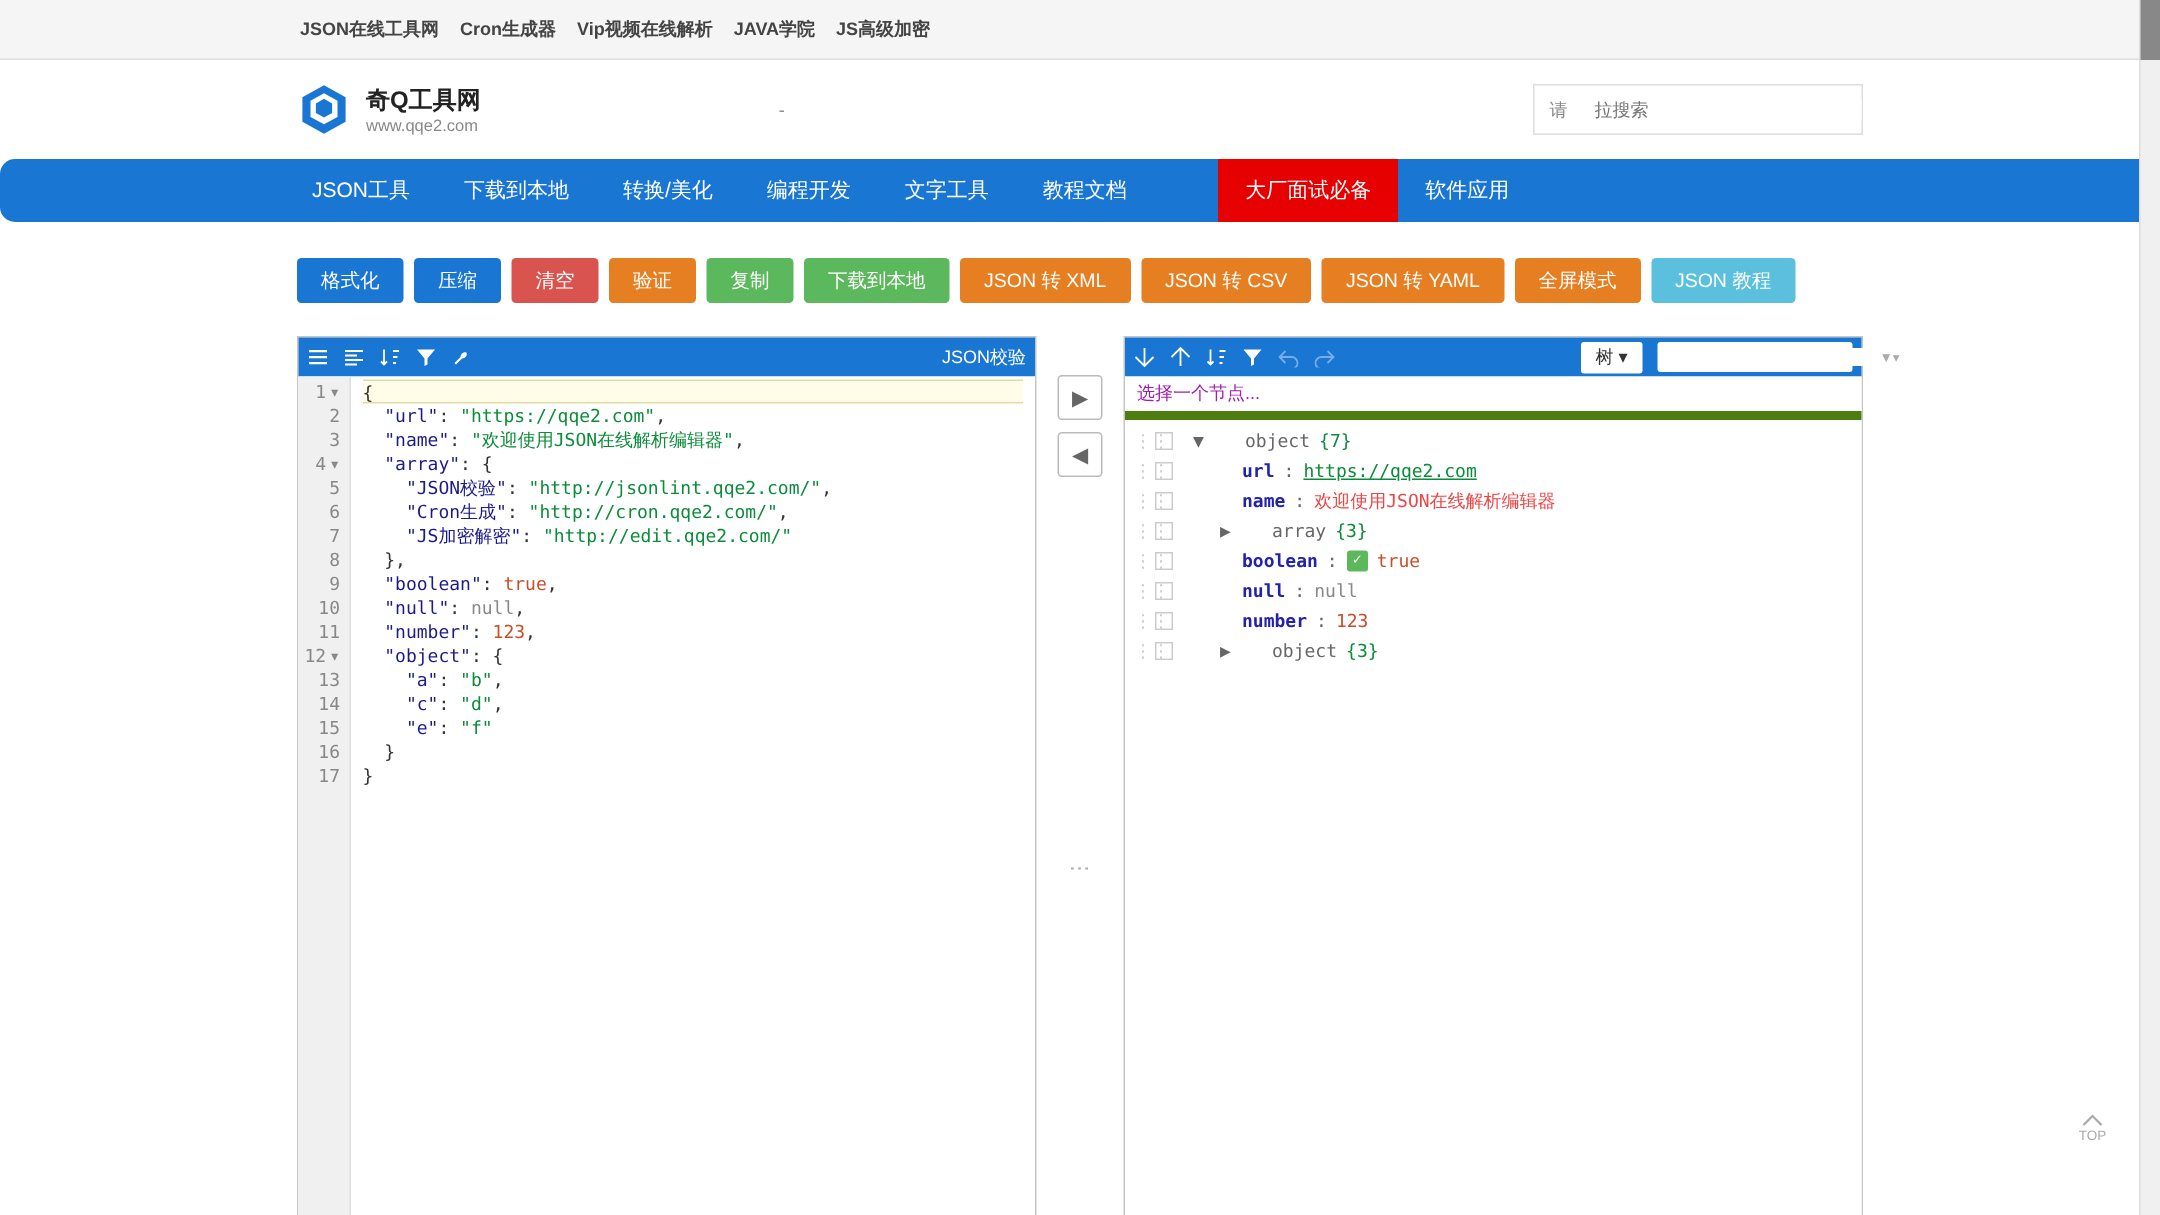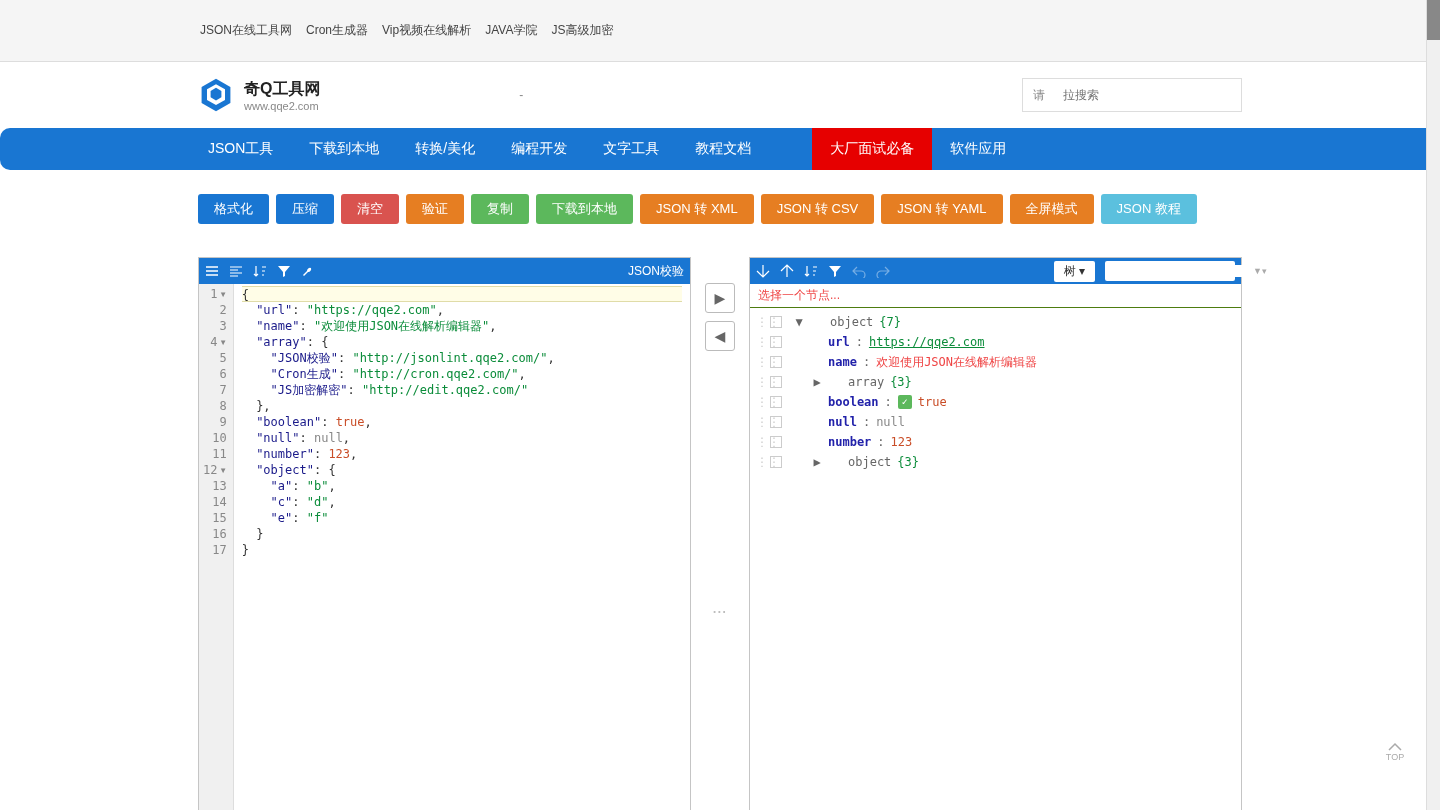--- a/index.html
+++ b/index.html
@@ -1,39 +1,39 @@
 <!DOCTYPE html>
 <html><head>
 <meta charset="utf-8">
 <style>
 * { margin: 0; padding: 0; box-sizing: border-box; }
 body { font-family: Arial, "Microsoft YaHei", sans-serif; font-size: 12px; background: #fff; color: #333; }
 
 .top-bar { background: #f5f5f5; border-bottom: 1px solid #ddd; padding: 7px 0; }
-.top-bar-inner { max-width: 1060px; margin: 15px auto; padding-left: 10px; }
+.top-bar-inner { max-width: 1060px; margin: 4px auto; padding-left: 10px; font-weight: bold; }
 .top-bar a { color: #444; text-decoration: none; margin-right: 14px; font-size: 12px; }
 
 .header { background: #fff; padding: 15px 0; }
 .header-inner { max-width: 1060px; margin: 0 auto; display: flex; align-items: center; justify-content: space-between; padding: 0 8px; }
 .logo-box { display: flex; align-items: center; gap: 10px; }
 .logo-icon { width: 36px; height: 36px; }
 .logo-text { display: flex; flex-direction: column; }
 .logo-title { font-size: 16px; font-weight: bold; color: #222; }
 .logo-sub { font-size: 11px; color: #888; }
 .header-dash { color: #888; margin-right: 300px; }
 .search-box { display: flex; align-items: center; border: 1px solid #ddd; height: 34px; width: 220px; }
 .search-label { padding: 0 10px; color: #888; }
 .search-input { border: none; outline: none; flex: 1; padding: 0 8px; font-size: 12px; color: #888; }
 
 .nav-bar { background: #1976d2; border-radius: 10px; }
 .nav-inner { max-width: 1060px; margin: 0 auto; display: flex; }
 .nav-item { color: #fff; padding: 12px 18px; font-size: 14px; cursor: pointer; }
 .nav-item.highlight { background: #e60000; margin-left: 43px; }
 
-.toolbar { max-width: 1060px; margin: 10px auto 19px; display: flex; gap: 7px; padding: 14px 8px; }
+.toolbar { max-width: 1060px; margin: 10px auto 8px; display: flex; gap: 7px; padding: 14px 8px; }
 .btn { border: none; color: #fff; padding: 6px 16px; font-size: 13px; border-radius: 3px; cursor: pointer; }
 .btn-blue { background: #1976d2; }
 .btn-red { background: #d9534f; }
 .btn-orange { background: #e67e22; }
 .btn-green { background: #5cb85c; }
 .btn-light { background: #5bc0de; }
 
 .workspace { max-width: 1060px; margin: 0 auto; display: flex; gap: 4px; padding: 0 8px; }
 .panel { flex: 1; border: 1px solid #c5c5c5; display: flex; flex-direction: column; height: 610px; }
 .panel-top { background: #1976d2; color: #fff; height: 26px; display: flex; align-items: center; padding: 0 6px; gap: 10px; }
@@ -54,21 +54,21 @@
 .tk-str { color: #0b8c3a; }
 .tk-punct { color: #333; }
 .tk-bool { color: #c94d27; }
 .tk-null { color: #888; }
 .tk-num { color: #c94d27; }
 
 .mid-col { width: 50px; display: flex; flex-direction: column; align-items: center; padding-top: 26px; gap: 8px; }
 .mid-btn { width: 30px; height: 30px; border: 1px solid #bbb; background: #fff; border-radius: 3px; cursor: pointer; font-size: 14px; color: #666; }
 .mid-dots { margin-top: auto; margin-bottom: auto; color: #aaa; font-size: 14px; letter-spacing: 2px; writing-mode: vertical-lr; }
 
-.tree-hint { background: #fff; color: #ef4444; font-size: 12px; padding: 3px 8px; border-bottom: 1px solid #4d7c0f; }
+.tree-hint { background: #fff; color: #a21caf; font-size: 12px; padding: 3px 8px; border-bottom: 6px solid #4d7c0f; }
 .tree-body { flex: 1; background: #fff; font-family: Consolas, monospace; font-size: 12px; overflow: auto; padding: 4px 6px; }
 .tree-row { height: 20px; display: flex; align-items: center; gap: 6px; }
 .drag-h { color: #ccc; width: 8px; }
 .ctx { width: 12px; height: 12px; border: 1px solid #ccc; display: inline-block; }
 .exp { color: #666; cursor: pointer; width: 10px; text-align: center; }
 .tree-key { color: #2222aa; font-weight: bold; }
 .tree-sep { color: #666; }
 .tree-obj { color: #666; margin-left: 20px; }
 .tree-count { color: #0b8c3a; }
 .tree-url { color: #0b8c3a; text-decoration: underline; }

